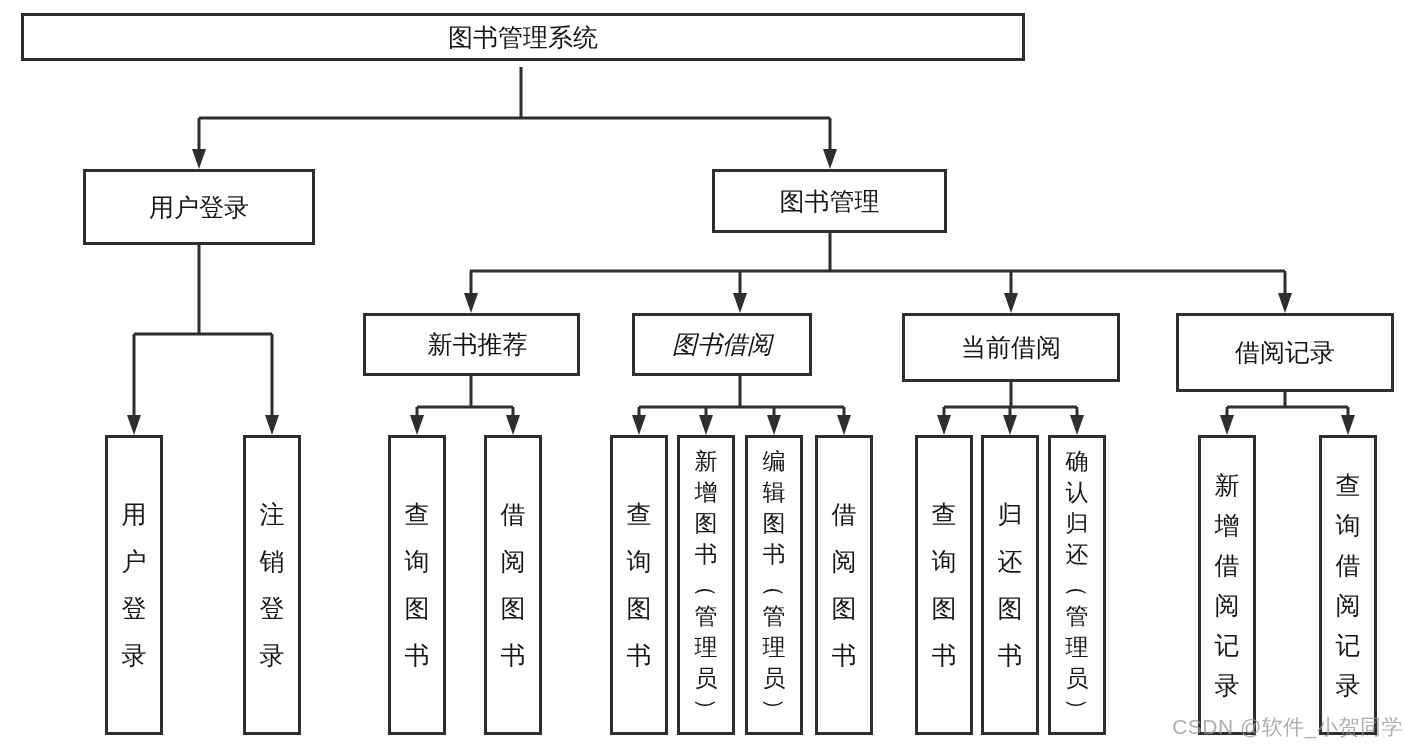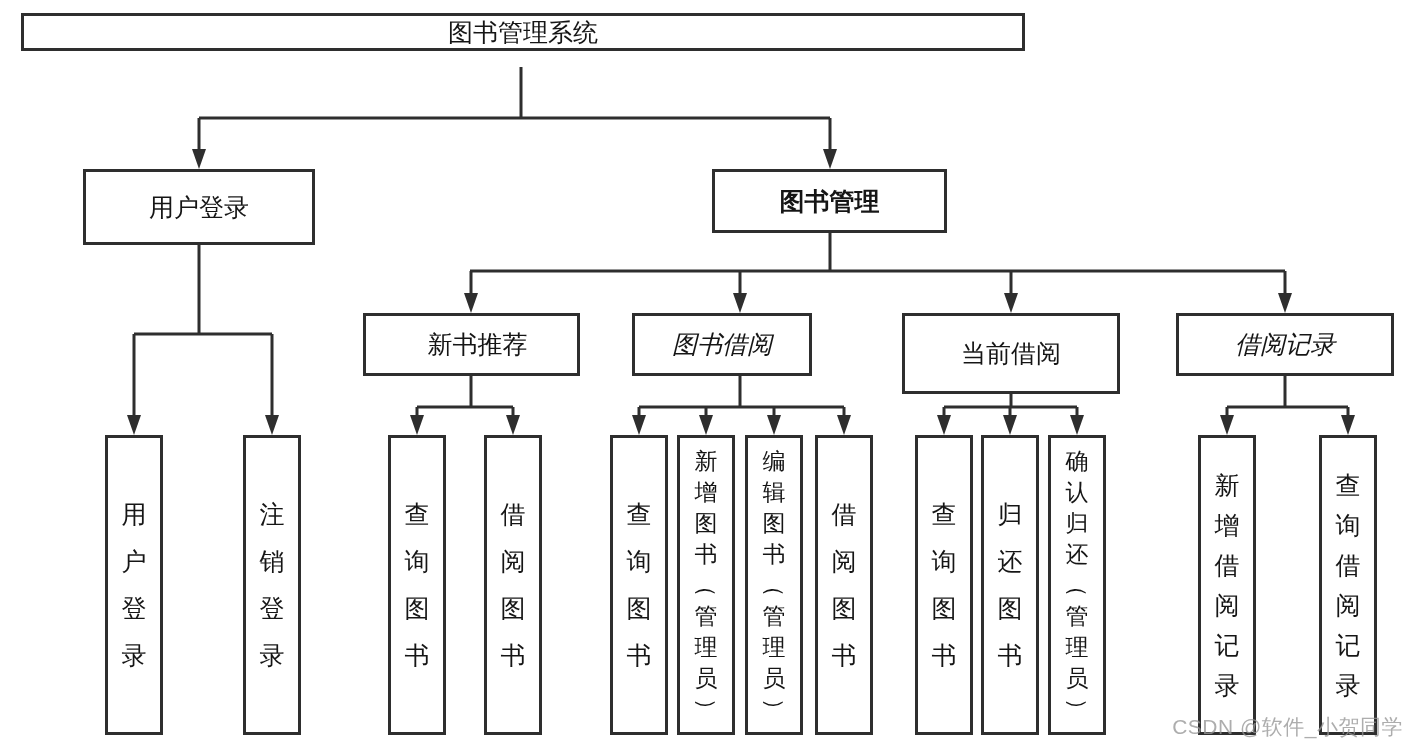--- a/index.html
+++ b/index.html
@@ -61,41 +61,41 @@
     <path d="M1011 376 V407 M944 407 H1077 M944 407 V418 M1010 407 V418 M1077 407 V418"></path>
     <polygon points="937,415 951,415 944,435"></polygon>
     <polygon points="1003,415 1017,415 1010,435"></polygon>
     <polygon points="1070,415 1084,415 1077,435"></polygon>
 
     <path d="M1285 376 V407 M1227 407 H1348 M1227 407 V418 M1348 407 V418"></path>
     <polygon points="1220,415 1234,415 1227,435"></polygon>
     <polygon points="1341,415 1355,415 1348,435"></polygon>
   </svg>
 
-  <div class="node" style="left:21px; top:13px; width:1004px; height:38px;">
+  <div class="node" style="left:21px; top:13px; width:1004px; height:48px;">
     <span>图书管理系统</span>
   </div>
 
   <div class="node" style="left:83px; top:169px; width:232px; height:76px;">
     <span>用户登录</span>
   </div>
-  <div class="node" style="left:712px; top:169px; width:235px; height:64px;font-weight:bold;">
+  <div class="node" style="left:712px; top:169px; width:235px; height:64px;">
     <span>图书管理</span>
   </div>
 
   <div class="node" style="left:363px; top:313px; width:217px; height:63px;padding-left:12px;">
     <span>新书推荐</span>
   </div>
   <div class="node" style="left:632px; top:313px; width:180px; height:63px;font-style:italic;">
     <span>图书借阅</span>
   </div>
-  <div class="node" style="left:902px; top:313px; width:218px; height:81px;">
+  <div class="node" style="left:902px; top:313px; width:218px; height:69px;">
     <span>当前借阅</span>
   </div>
-  <div class="node" style="left:1176px; top:313px; width:218px; height:63px;font-style:italic;">
+  <div class="node" style="left:1176px; top:313px; width:218px; height:79px;">
     <span>借阅记录</span>
   </div>
 
   <div class="node leaf len4" style="left:105px; top:435px; width:58px; height:300px;">
     <span class="vtext">
         <span class="vchar">用</span>
         <span class="vchar">户</span>
         <span class="vchar">登</span>
         <span class="vchar">录</span>
       </span>

